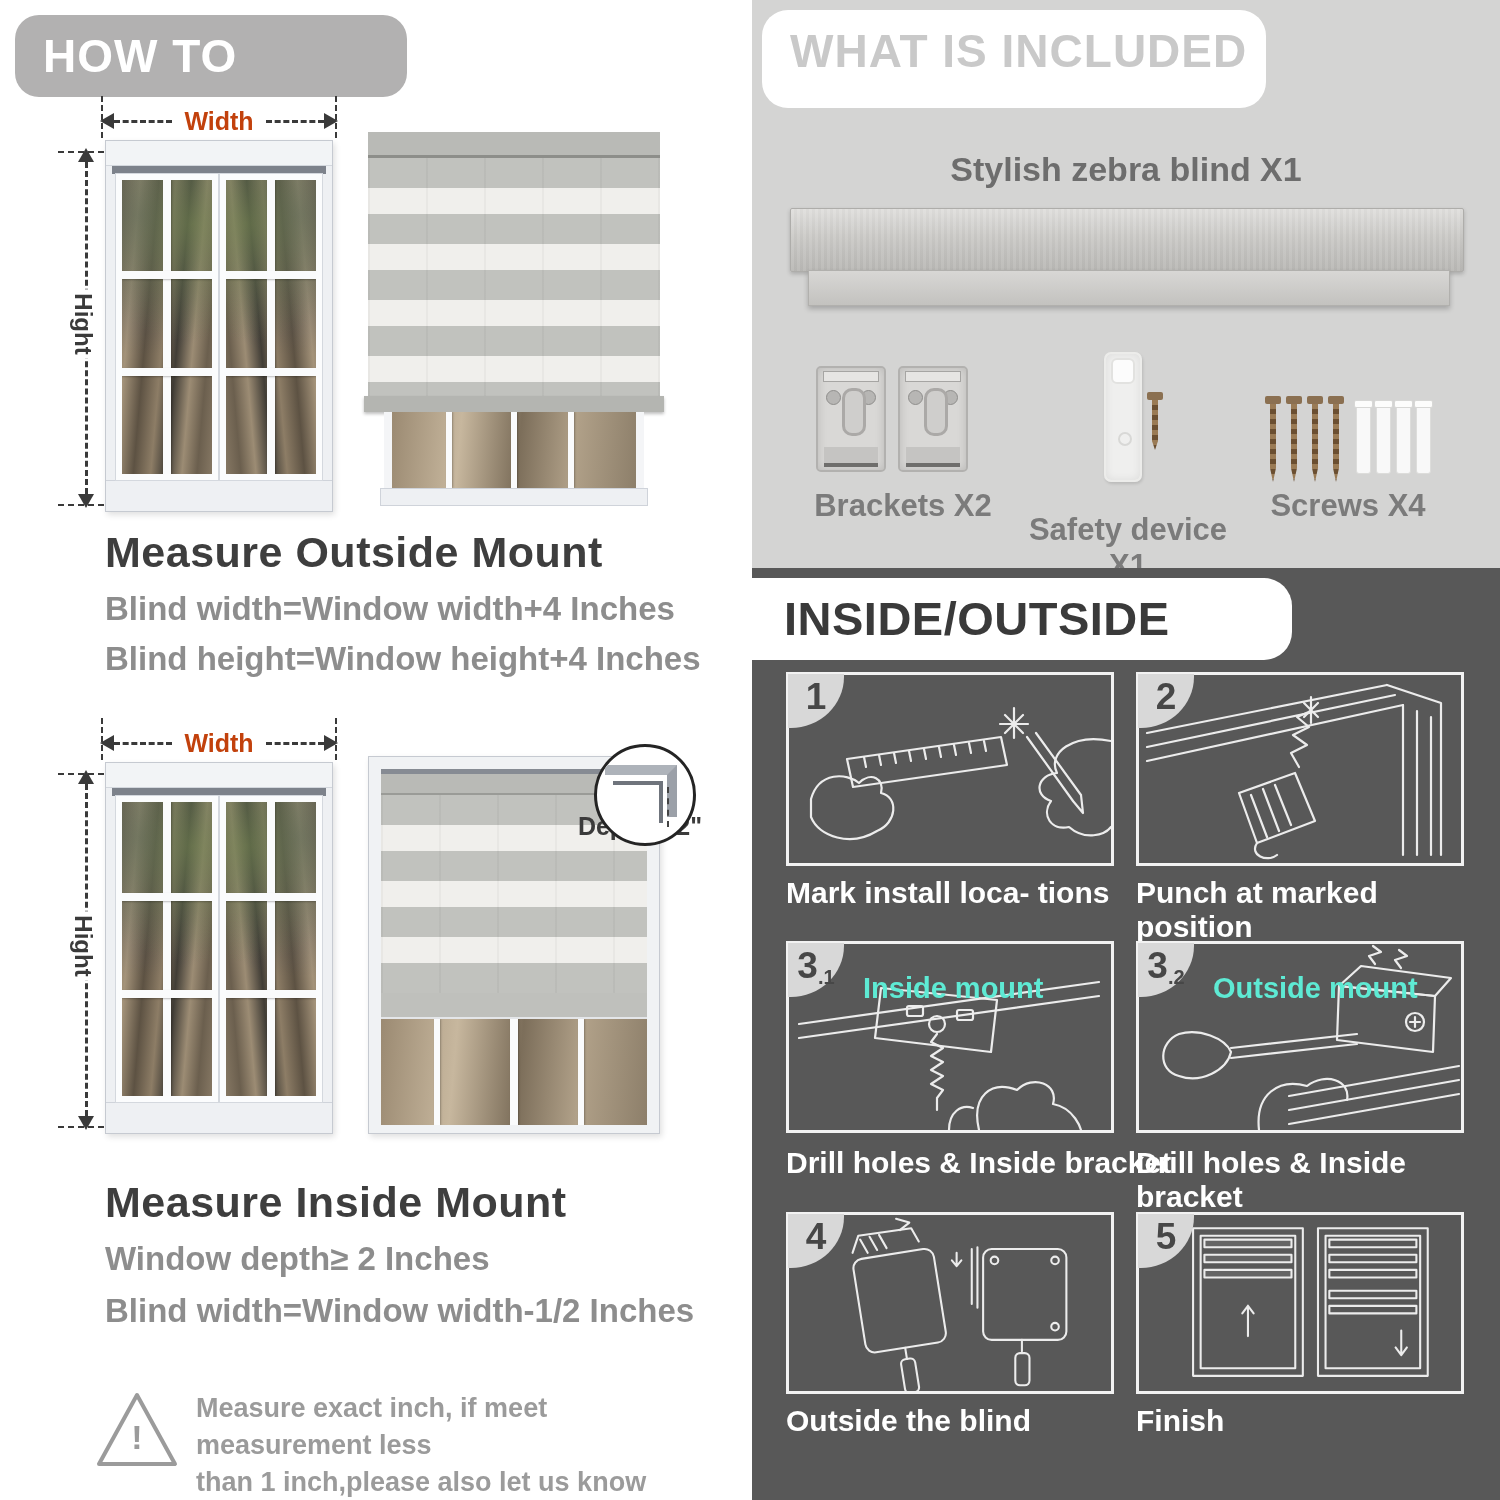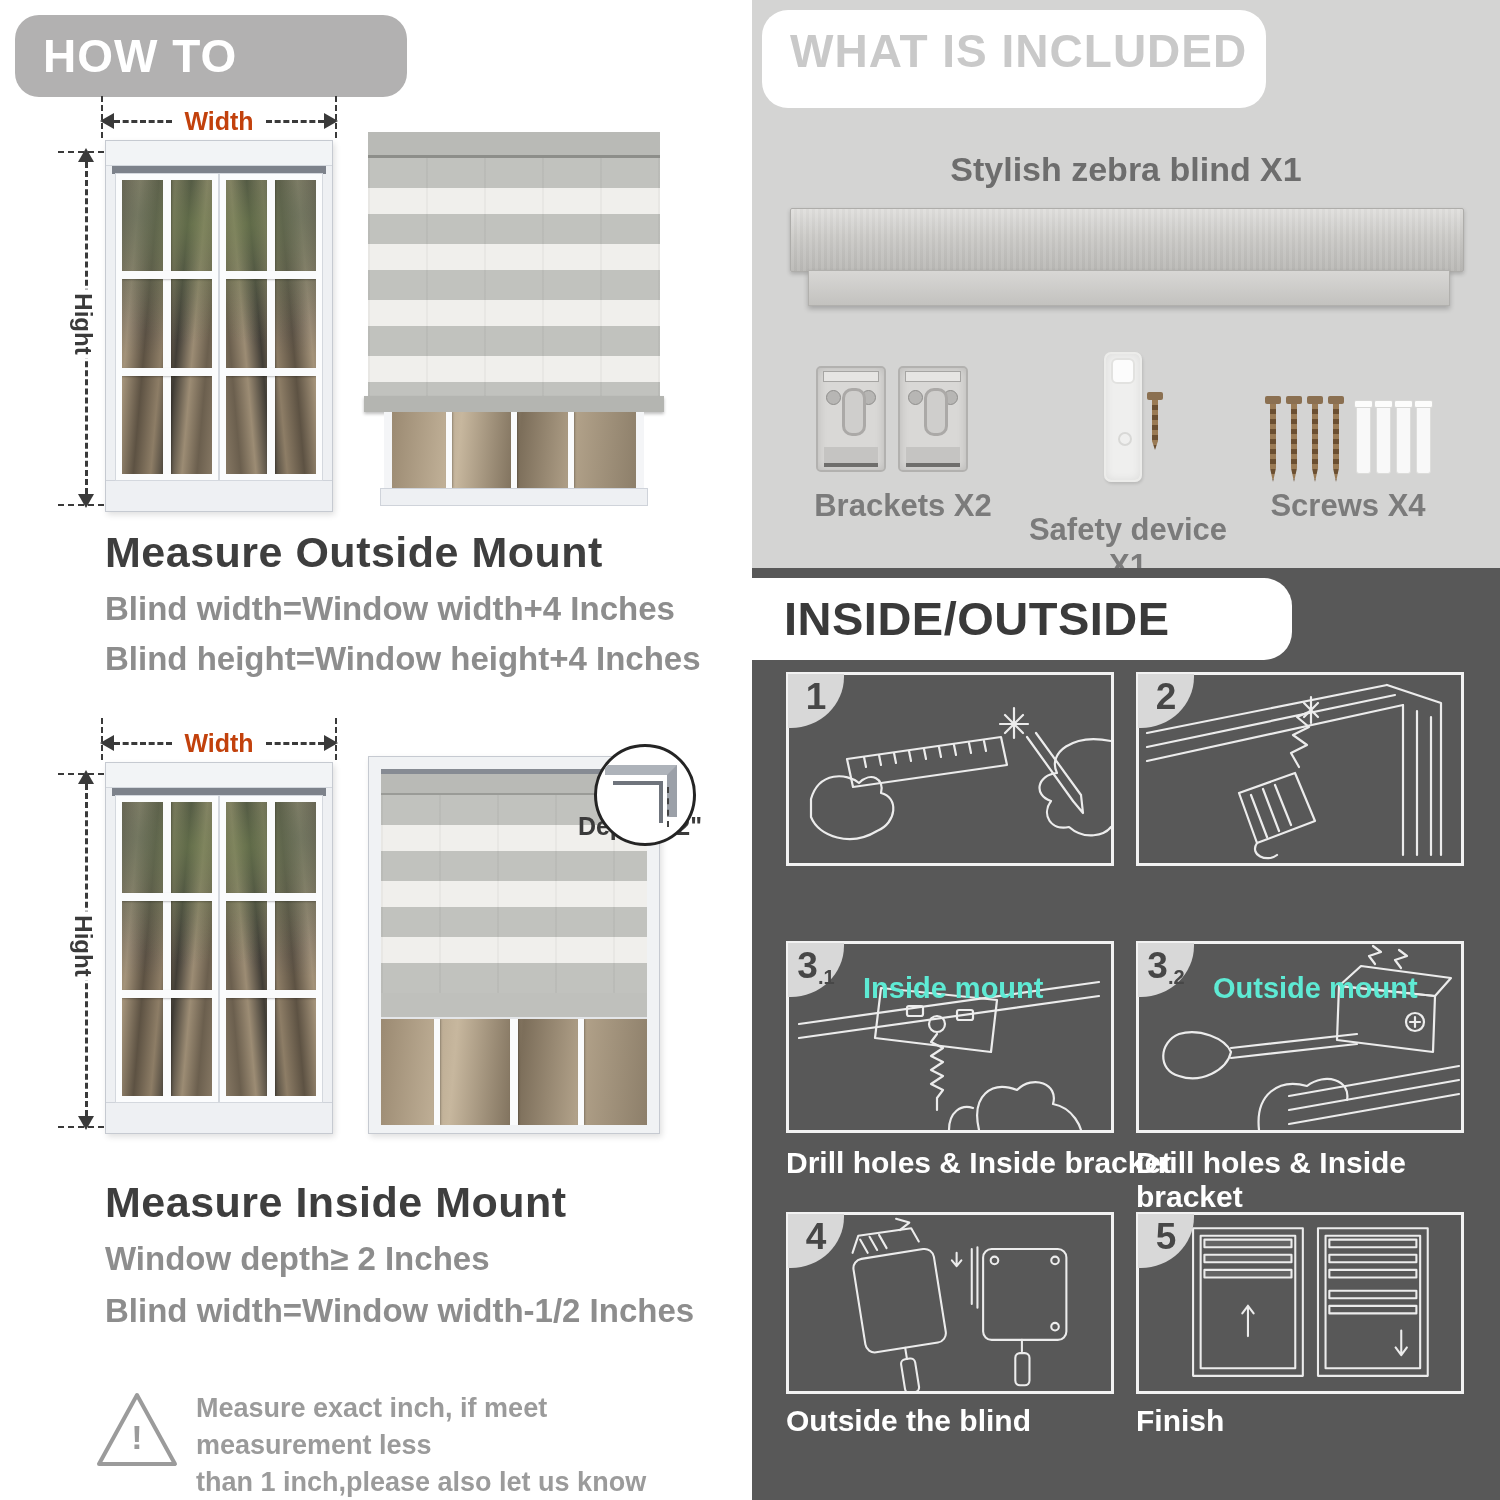--- a/index.html
+++ b/index.html
@@ -317,36 +317,38 @@
     </span>
     <svg class="art" viewBox="0 0 322 188">
       <path d="M58,84 L212,62 L218,90 L64,112 Z"></path>
       <path d="M75,82 l2,10 M90,80 l2,10 M105,78 l2,10 M120,76 l2,10 M135,74 l2,10 M150,72 l2,10 M165,70 l2,10 M180,68 l2,10 M195,66 l2,10"></path>
       <path d="M216,40 l18,18 M234,40 l-18,18 M225,33 l0,30 M211,49 l28,0"></path>
       <path d="M238,62 L284,126 M247,58 L292,120 M284,126 L294,138 L292,120"></path>
       <path d="M22,124 C30,96 58,98 70,108 C82,96 96,104 92,118 C110,122 108,148 88,156 C62,172 30,162 22,142 Z"></path>
       <path d="M322,66 C284,58 258,78 268,98 C248,100 244,120 262,126 C252,140 262,156 280,152 C296,166 316,160 322,152"></path>
     </svg>
   </div>
+  <div class="step-caption" style="left:786px;top:876px;">Mark install loca- tions</div>
 
   <div class="step-panel" style="left:1136px;top:672px;height:194px;">
     <span class="badge">
       <span class="n">2</span>
       <span class="s"></span>
     </span>
     <svg class="art" viewBox="0 0 322 188">
       <path d="M8,58 L248,10 M8,72 L256,20 M8,86 L264,30"></path>
       <path d="M264,30 L264,180 M278,36 L278,180 M292,42 L292,180 M248,10 L302,28 L302,180"></path>
       <polyline points="160,92 152,78 168,70 154,60 170,52 158,42 172,36"></polyline>
       <path d="M165,28 l14,14 M179,28 l-14,14 M172,22 l0,26"></path>
       <path d="M118,168 L100,118 L156,98 L176,146 Z"></path>
       <path d="M112,120 L128,162 M124,114 L140,156 M136,110 L152,150"></path>
       <path d="M118,168 C110,180 128,188 138,180"></path>
     </svg>
   </div>
+  <div class="step-caption" style="left:1136px;top:876px;">Punch at  marked position</div>
 
   <div class="step-panel" style="left:786px;top:941px;height:192px;">
     <span class="badge">
       <span class="n">3</span>
       <span class="s">.1</span>
     </span>
     <span class="step-title">Inside mount</span>
     <svg class="art" viewBox="0 0 322 186">
       <path d="M10,80 L310,38 M10,94 L310,52"></path>
       <path d="M92,44 L208,56 L202,108 L86,94 Z"></path>

